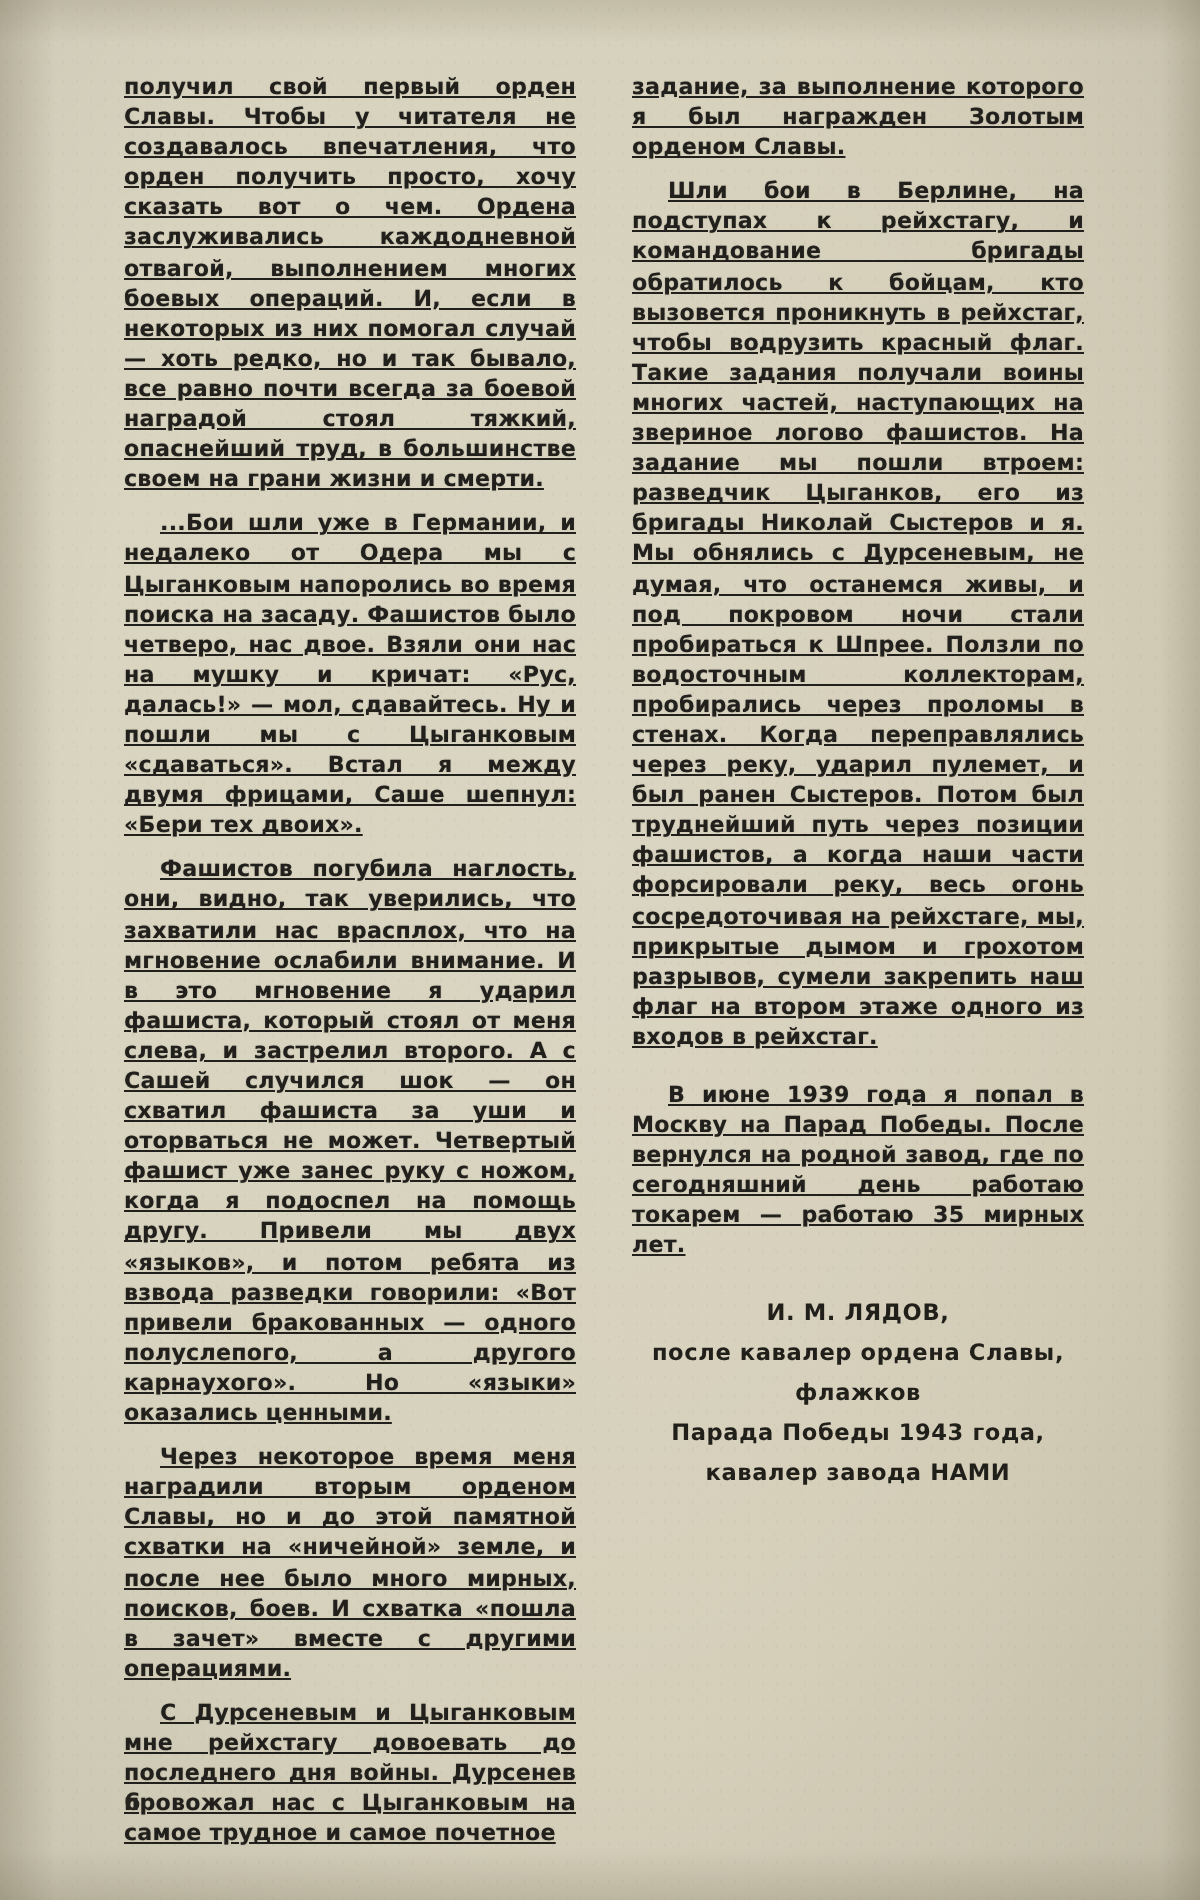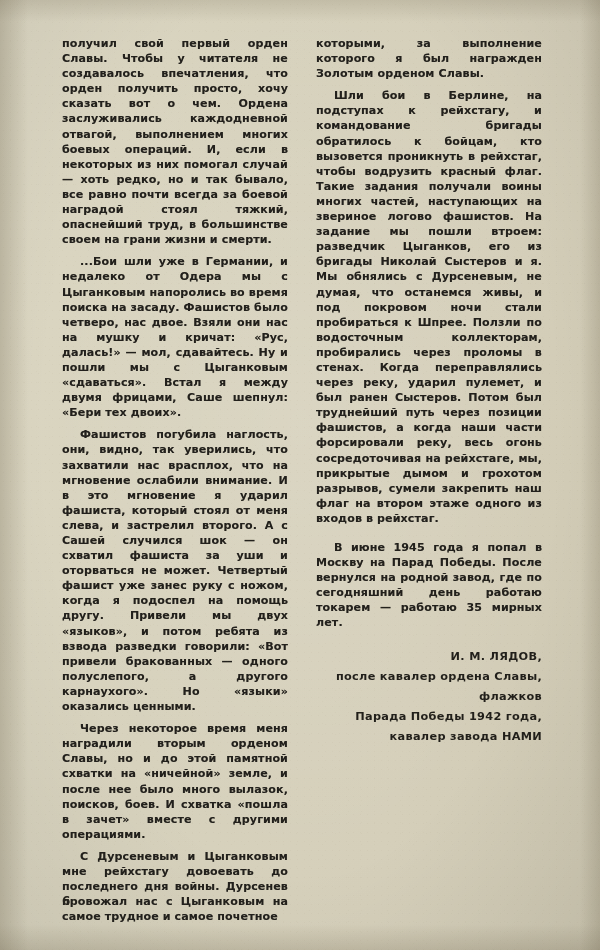--- a/index.html
+++ b/index.html
@@ -75,30 +75,31 @@
   p {
     margin: 0 0 0 0;
     font-size: 11.1px;
     line-height: 15.1px;
     text-align: justify;
     text-align-last: left;
     color: #22201c;
     letter-spacing: 0.1px;
     font-weight: 600;
     text-shadow: 0 0 0.6px rgba(40,38,30,0.35);
+    text-decoration: underline;
   }
   p.indent {
     text-indent: 18px;
   }
   .gap {
     height: 7px;
   }
   .signature {
     margin-top: 16px;
-    text-align: right;
+    text-align: center;
   }
   .signature div {
     font-size: 11.3px;
     line-height: 20px;
     font-weight: 700;
     color: #211f1a;
     letter-spacing: 0.3px;
   }
   .page-number {
     position: absolute;
@@ -120,38 +121,38 @@
 
   <div class="columns">
 
     <div class="col">
       <p>получил свой первый орден Славы. Чтобы у читателя не создавалось впечатления, что орден получить просто, хочу сказать вот о чем. Ордена заслуживались каждодневной отвагой, выполнением многих боевых операций. И, если в некоторых из них помогал случай — хоть редко, но и так бывало, все равно почти всегда за боевой наградой стоял тяжкий, опаснейший труд, в большинстве своем на грани жизни и смерти.</p>
       <div class="gap"></div>
       <p class="indent">...Бои шли уже в Германии, и недалеко от Одера мы с Цыганковым напоролись во время поиска на засаду. Фашистов было четверо, нас двое. Взяли они нас на мушку и кричат: «Рус, далась!» — мол, сдавайтесь. Ну и пошли мы с Цыганковым «сдаваться». Встал я между двумя фрицами, Саше шепнул: «Бери тех двоих».</p>
       <div class="gap"></div>
       <p class="indent">Фашистов погубила наглость, они, видно, так уверились, что захватили нас врасплох, что на мгновение ослабили внимание. И в это мгновение я ударил фашиста, который стоял от меня слева, и застрелил второго. А с Сашей случился шок — он схватил фашиста за уши и оторваться не может. Четвертый фашист уже занес руку с ножом, когда я подоспел на помощь другу. Привели мы двух «языков», и потом ребята из взвода разведки говорили: «Вот привели бракованных — одного полуслепого, а другого карнаухого». Но «языки» оказались ценными.</p>
       <div class="gap"></div>
-      <p class="indent">Через некоторое время меня наградили вторым орденом Славы, но и до этой памятной схватки на «ничейной» земле, и после нее было много вылазок, поисков, боев. И схватка «пошла в зачет» вместе с другими операциями.</p>
+      <p class="indent">Через некоторое время меня наградили вторым орденом Славы, но и до этой памятной схватки на «ничейной» земле, и после нее было много мирных, поисков, боев. И схватка «пошла в зачет» вместе с другими операциями.</p>
       <div class="gap"></div>
       <p class="indent">С Дурсеневым и Цыганковым мне рейхстагу довоевать до последнего дня войны. Дурсенев провожал нас с Цыганковым на самое трудное и самое почетное</p>
     </div>
 
     <div class="col">
-      <p>которыми, за выполнение которого я был награжден Золотым орденом Славы.</p>
+      <p>задание, за выполнение которого я был награжден Золотым орденом Славы.</p>
       <div class="gap"></div>
       <p class="indent">Шли бои в Берлине, на подступах к рейхстагу, и командование бригады обратилось к бойцам, кто вызовется проникнуть в рейхстаг, чтобы водрузить красный флаг. Такие задания получали воины многих частей, наступающих на звериное логово фашистов. На задание мы пошли втроем: разведчик Цыганков, его из бригады Николай Сыстеров и я. Мы обнялись с Дурсеневым, не думая, что останемся живы, и под покровом ночи стали пробираться к Шпрее. Ползли по водосточным коллекторам, пробирались через проломы в стенах. Когда переправлялись через реку, ударил пулемет, и был ранен Сыстеров. Потом был труднейший путь через позиции фашистов, а когда наши части форсировали реку, весь огонь сосредоточивая на рейхстаге, мы, прикрытые дымом и грохотом разрывов, сумели закрепить наш флаг на втором этаже одного из входов в рейхстаг.</p>
       <div class="gap"></div>
       <div class="gap"></div>
-      <p class="indent">В июне 1945 года я попал в Москву на Парад Победы. После вернулся на родной завод, где по сегодняшний день работаю токарем — работаю 35 мирных лет.</p>
+      <p class="indent">В июне 1939 года я попал в Москву на Парад Победы. После вернулся на родной завод, где по сегодняшний день работаю токарем — работаю 35 мирных лет.</p>
 
       <div class="signature">
         <div>И. М. ЛЯДОВ,</div>
         <div>после кавалер ордена Славы,</div>
         <div>флажков</div>
-        <div>Парада Победы 1942 года,</div>
+        <div>Парада Победы 1943 года,</div>
         <div>кавалер завода НАМИ</div>
       </div>
     </div>
 
   </div>
 
   <div class="page-number">6</div>
 </div>
 
 </body></html>

